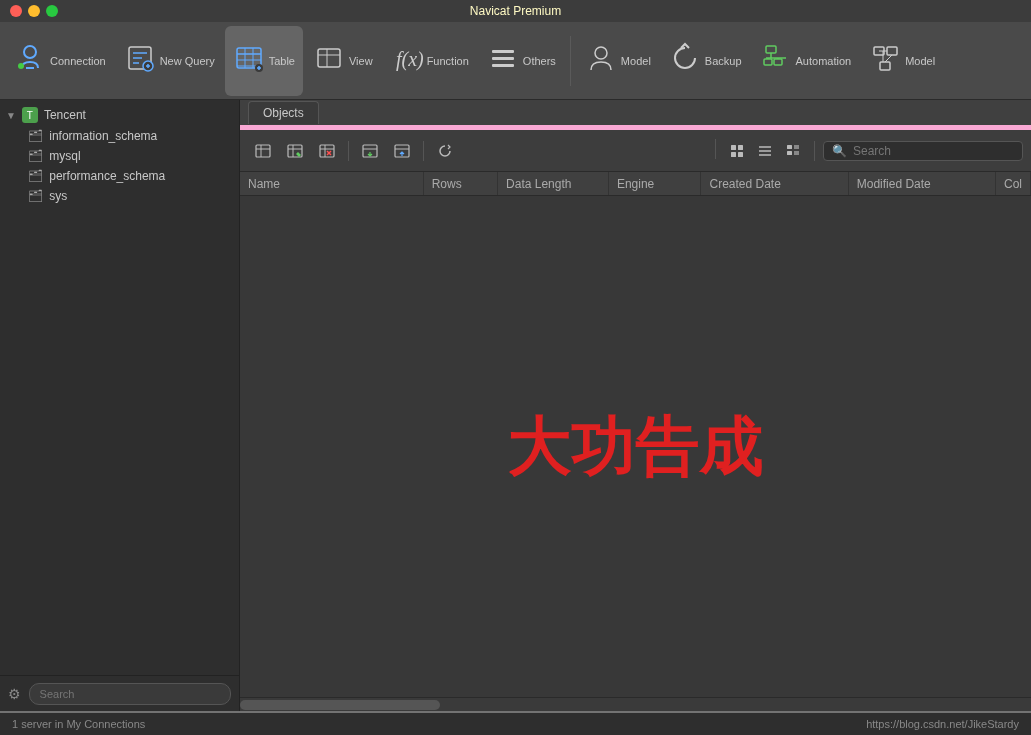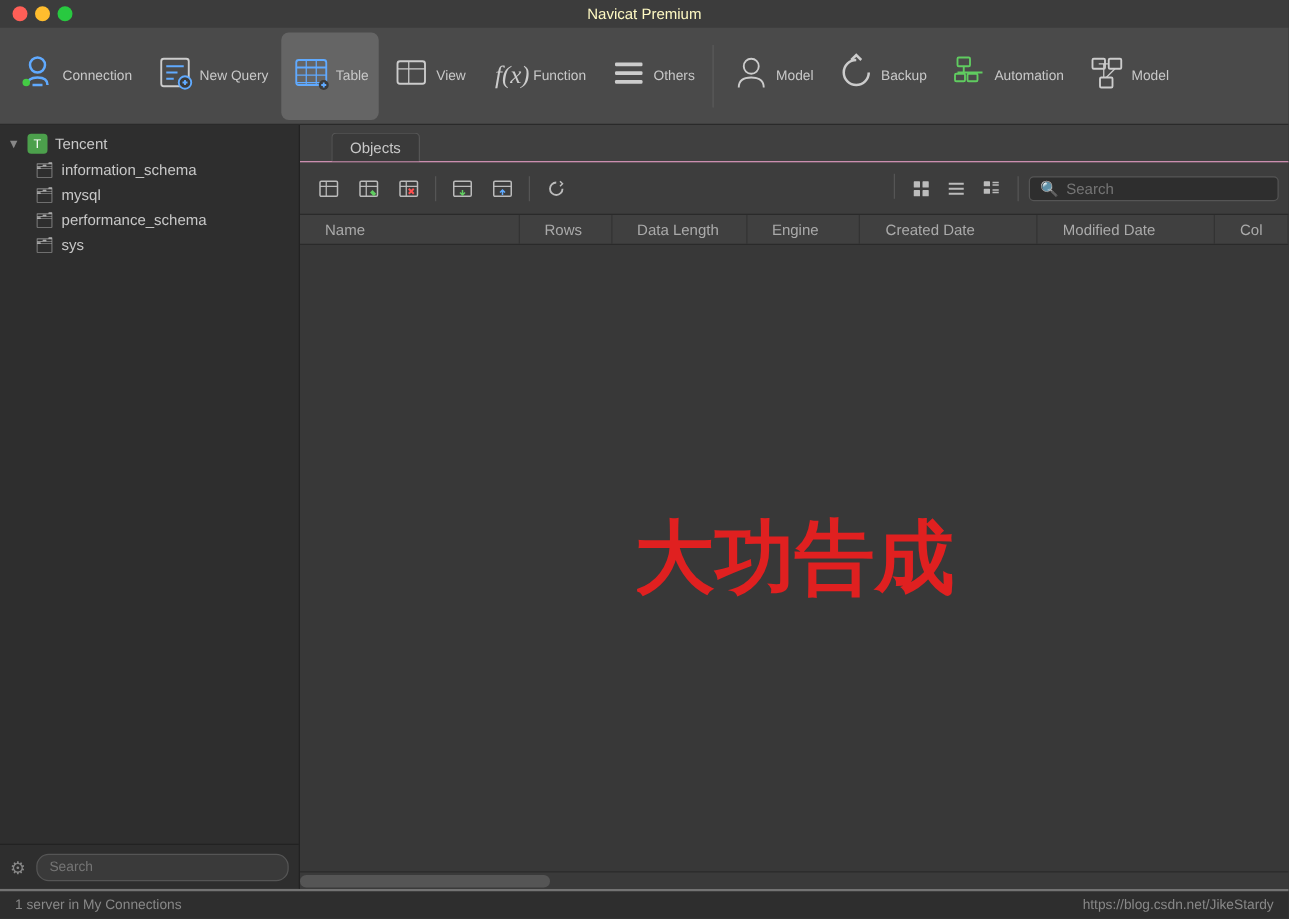--- a/index.html
+++ b/index.html
@@ -171,23 +171,23 @@
       display: flex;
       flex-direction: column;
       overflow: hidden;
     }
 
     
     .objects-tabbar {
       height: 30px;
       background: #404040;
       display: flex;
-      align-items: flex-end;
-      padding: 0 25px;
-      border-bottom: 1px solid #f9a8d4;
+      align-items: center;
+      padding: 0 8px;
+      border-bottom: 5px solid #f9a8d4;
     }
     .objects-tab {
       padding: 4px 14px;
       background: #3a3a3a;
       border: 1px solid #555;
       border-bottom: none;
       border-radius: 4px 4px 0 0;
       font-size: 12px;
       color: #c8c8c8;
       cursor: pointer;
@@ -263,21 +263,21 @@
 
     
     .table-header {
       display: flex;
       background: #404040;
       border-bottom: 1px solid #2a2a2a;
       height: 24px;
       align-items: center;
     }
     .th {
-      padding: 0 20px;
+      padding: 0 8px;
       font-size: 12px;
       color: #aaa;
       font-weight: 500;
       border-right: 1px solid #333;
       height: 100%;
       display: flex;
       align-items: center;
     }
     .th-name { width: 200px; }
     .th-rows { width: 80px; }

